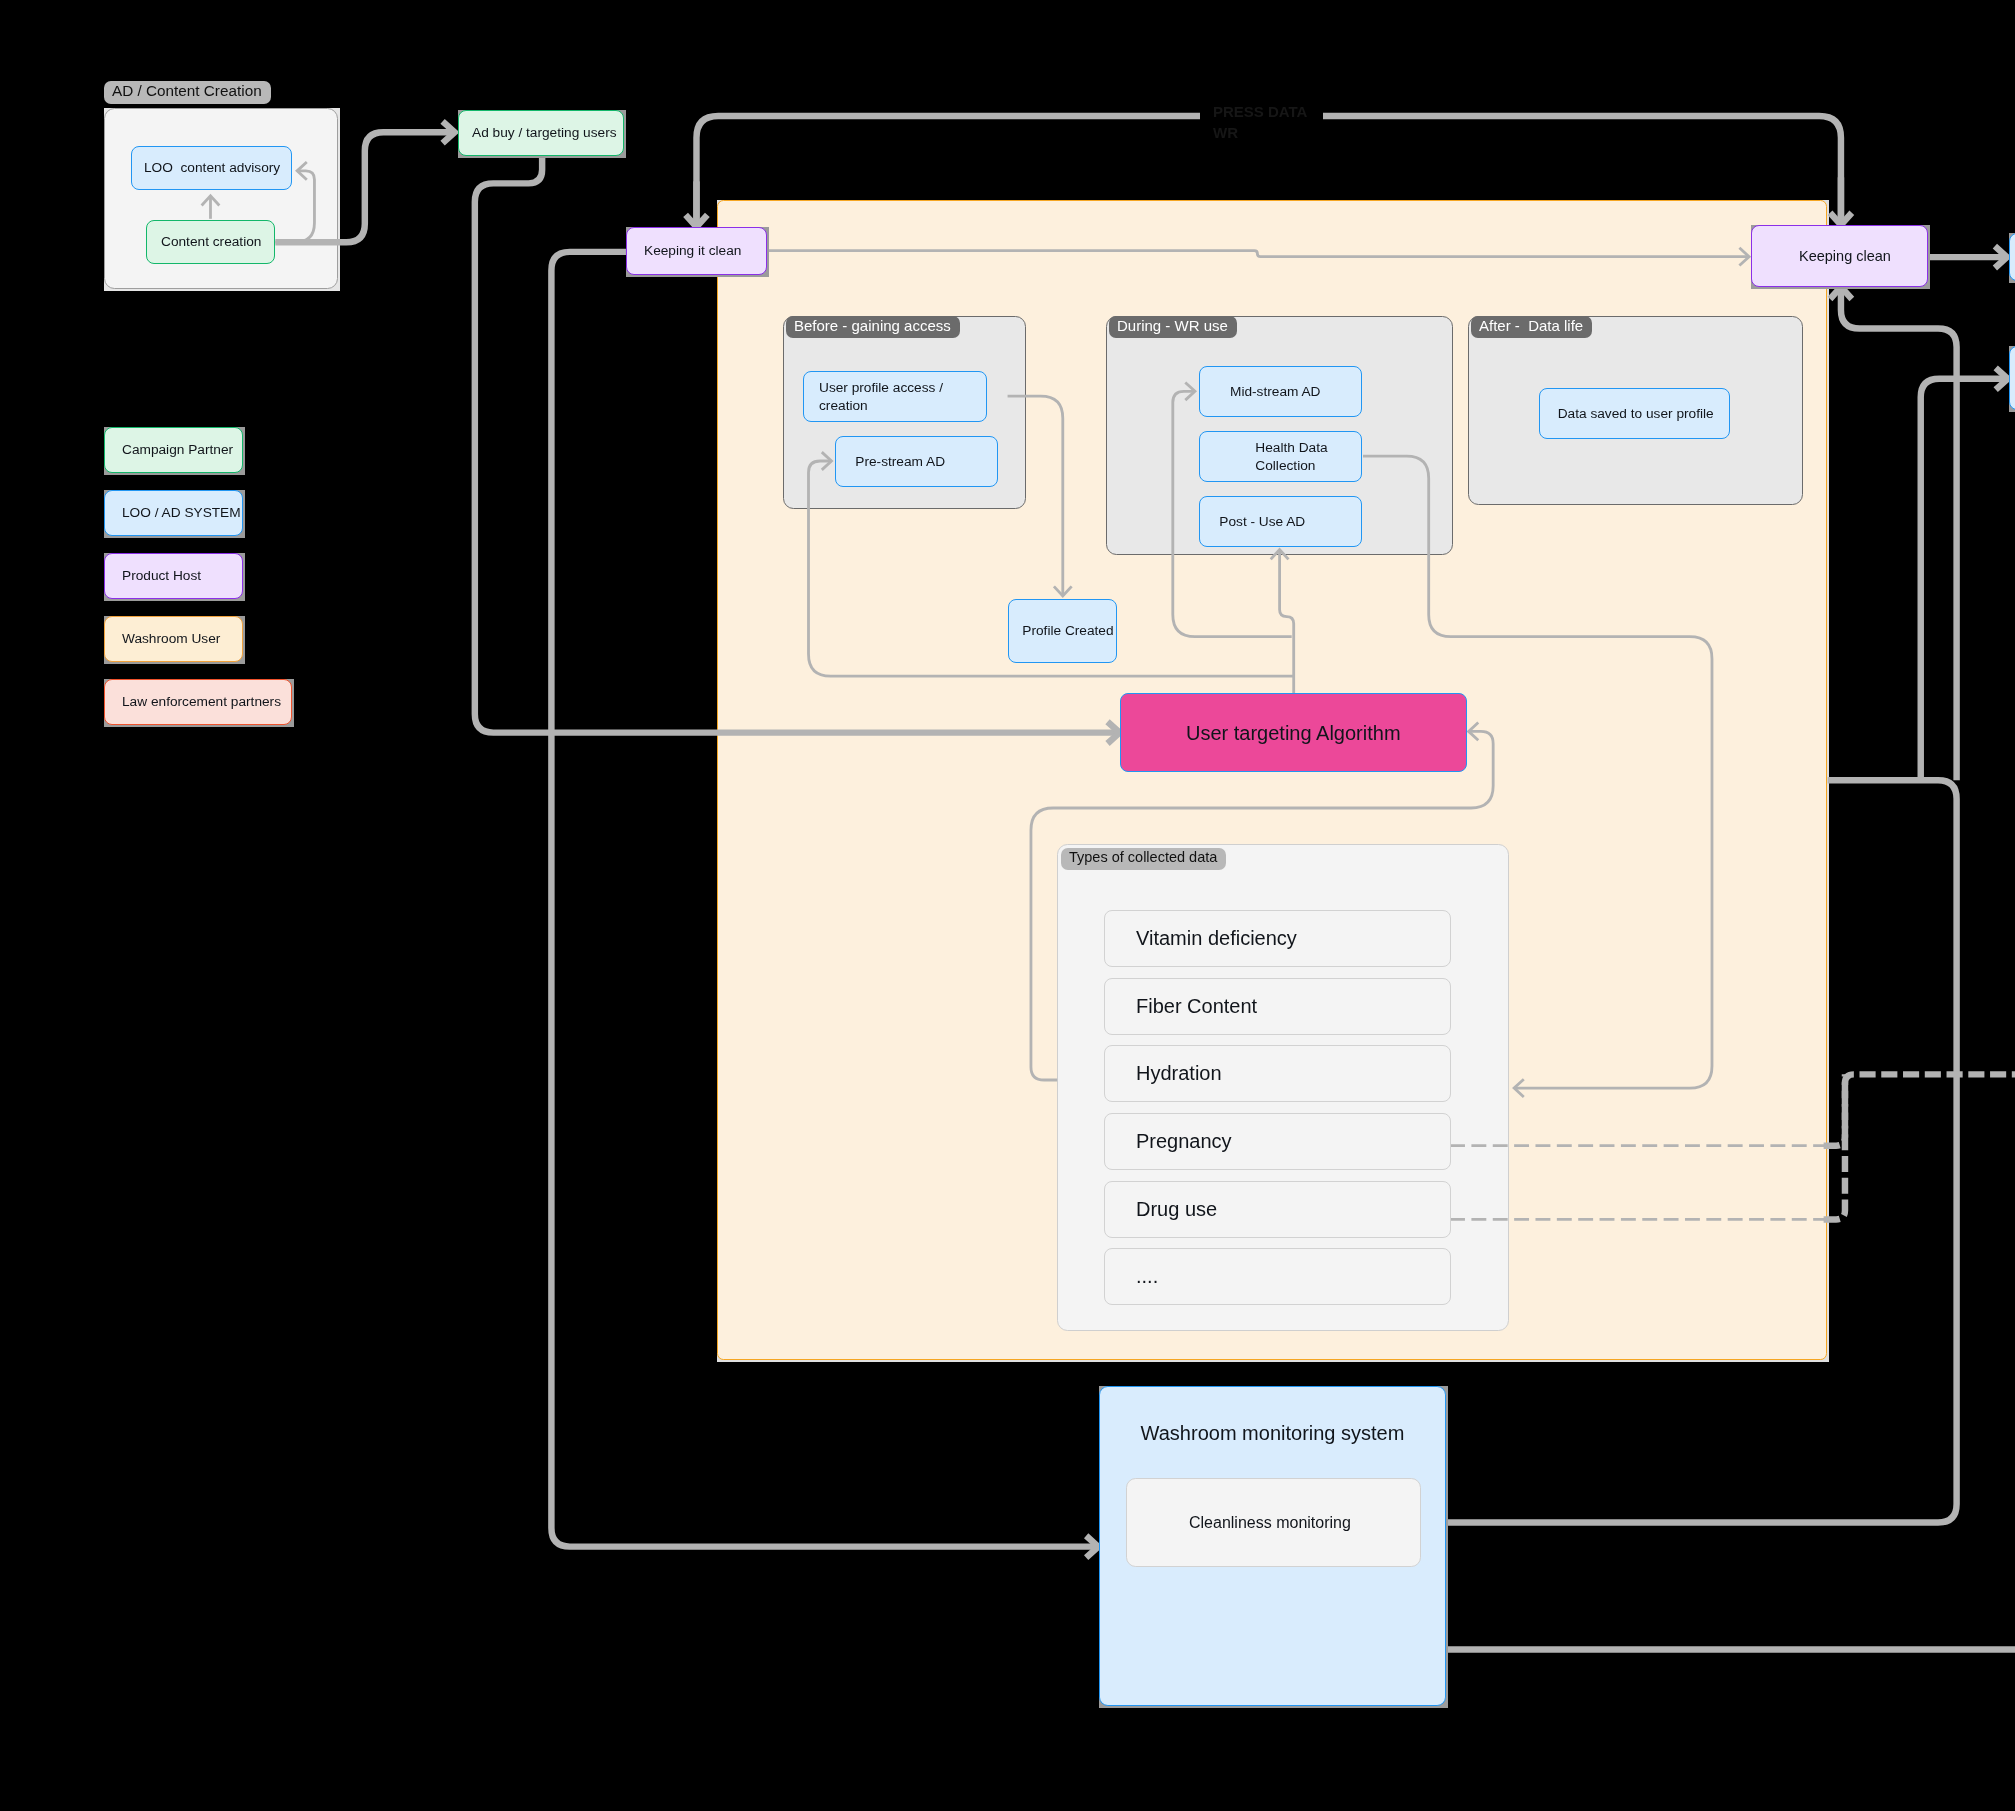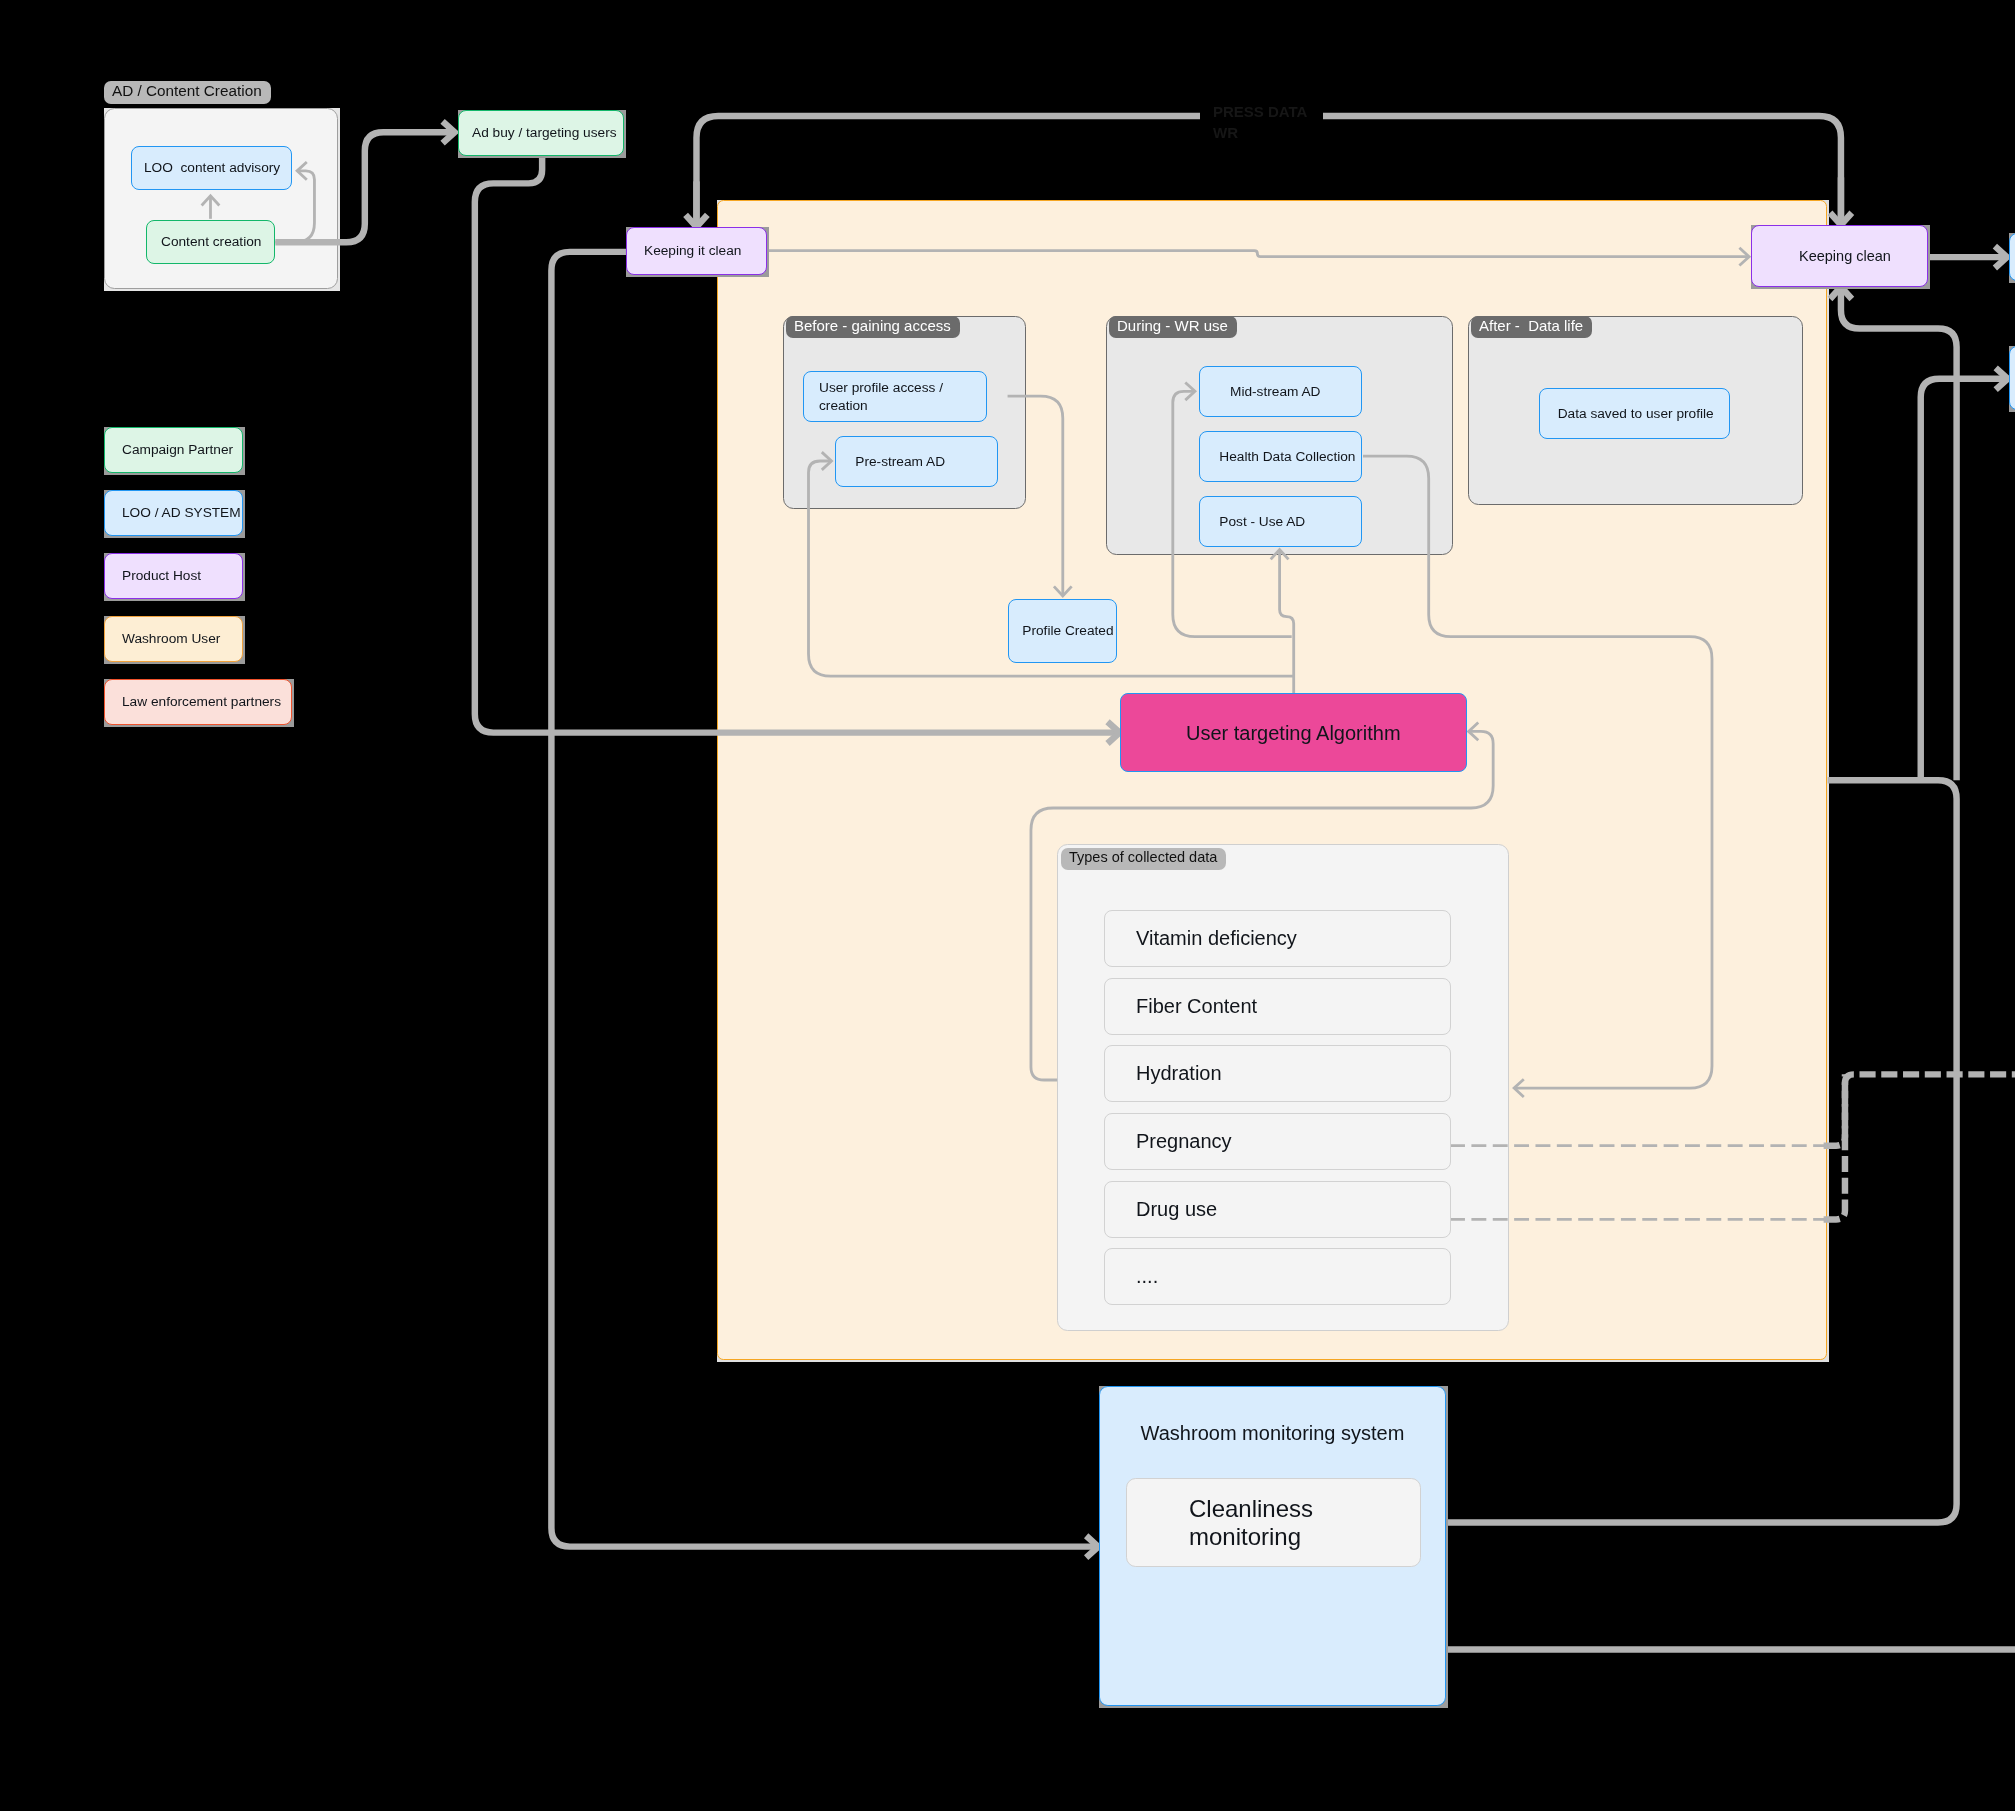--- a/index.html
+++ b/index.html
@@ -101,21 +101,21 @@
     <div class="node sh" id="node-keeping-it-clean" style="left: 626px; top: 227px; width: 141px; height: 48px; background: rgb(239, 224, 254); border-color: rgb(139, 47, 232); font-size: 13.7px; justify-content: flex-start; text-align: left;"><span style="padding-left: 17px;">Keeping it clean</span></div>
     <div class="backrect" style="left: 1751px; top: 225px; width: 179px; height: 64px; z-index: 4;"></div>
     <div class="node sh" id="node-keeping-clean" style="left: 1751px; top: 225px; width: 177px; height: 62px; background: rgb(239, 224, 254); border-color: rgb(139, 47, 232); font-size: 14.5px; justify-content: flex-start; text-align: left;"><span style="padding-left: 47px;">Keeping clean</span></div>
     <div class="backrect" style="left: 2009px; top: 233px; width: 125px; height: 50px; z-index: 4;"></div>
     <div class="node sh" id="node-approval" style="left: 2009px; top: 233px; width: 123px; height: 48px; background: rgb(216, 236, 253); border-color: rgb(33, 150, 243); font-size: 14.5px; justify-content: flex-start; text-align: left;"><span style="padding-left: 17.7px;">Approval</span></div>
     <div class="backrect" style="left: 2009px; top: 346px; width: 189px; height: 66px; z-index: 4;"></div>
     <div class="node sh" id="node-data-collected-to-sell" style="left: 2009px; top: 346px; width: 187px; height: 64px; background: rgb(216, 236, 253); border-color: rgb(33, 150, 243); font-size: 14.5px; justify-content: flex-start; text-align: left; line-height: 1.62;"><span style="padding-left: 16.5px;">Data collected to sell to third party</span></div>
     <div class="node" id="node-user-profile-access-creation" style="left: 803px; top: 371px; width: 184px; height: 51px; background: rgb(216, 236, 253); border-color: rgb(33, 150, 243); font-size: 13.7px; justify-content: flex-start; text-align: left;"><span style="padding-left: 15px;">User profile access / creation</span></div>
     <div class="node" id="node-pre-stream-ad" style="left: 835px; top: 436px; width: 163px; height: 51px; background: rgb(216, 236, 253); border-color: rgb(33, 150, 243); font-size: 13.7px; justify-content: flex-start; text-align: left;"><span style="padding-left: 19.3px;">Pre-stream AD</span></div>
     <div class="node" id="node-mid-stream-ad" style="left: 1199px; top: 366px; width: 163px; height: 51px; background: rgb(216, 236, 253); border-color: rgb(33, 150, 243); font-size: 13.7px; justify-content: flex-start; text-align: left;"><span style="padding-left: 30px;">Mid-stream AD</span></div>
-    <div class="node" id="node-health-data-collection" style="left: 1199px; top: 431px; width: 163px; height: 51px; background: rgb(216, 236, 253); border-color: rgb(33, 150, 243); font-size: 13.7px; justify-content: flex-start; text-align: left;"><span style="padding-left: 19.3px;">Health Data Collection</span></div>
+    <div class="node" id="node-health-data-collection" style="left: 1199px; top: 431px; width: 163px; height: 51px; background: rgb(216, 236, 253); border-color: rgb(33, 150, 243); font-size: 13.7px; justify-content: flex-start; text-align: left;"><span style="padding-left: 19.3px; margin-left: 36px;">Health Data Collection</span></div>
     <div class="node" id="node-post-use-ad" style="left: 1199px; top: 496px; width: 163px; height: 51px; background: rgb(216, 236, 253); border-color: rgb(33, 150, 243); font-size: 13.7px; justify-content: flex-start; text-align: left;"><span style="padding-left: 19.3px;">Post - Use AD</span></div>
     <div class="node" id="node-data-saved-to-user-profile" style="left: 1539px; top: 388px; width: 191px; height: 51px; background: rgb(216, 236, 253); border-color: rgb(33, 150, 243); font-size: 13.7px; justify-content: flex-start; text-align: left;"><span style="padding-left: 17.7px;">Data saved to user profile</span></div>
     <div class="node" id="node-profile-created" style="left: 1008px; top: 599px; width: 109px; height: 64px; background: rgb(216, 236, 253); border-color: rgb(33, 150, 243); font-size: 13.7px; justify-content: flex-start; text-align: left;"><span style="padding-left: 13.3px;">Profile Created</span></div>
     <div class="node" id="node-user-targeting-algorithm" style="left: 1120px; top: 693px; width: 347px; height: 79px; background: #ec4899; border-color: rgb(33, 150, 243); font-size: 20px; justify-content: flex-start; text-align: left;"><span style="padding-left: 65px;">User targeting Algorithm</span></div>
     <div class="backrect" style="left: 104px; top: 427px; width: 141px; height: 48px; z-index: 4;"></div>
     <div class="node sh" id="legend-campaign-partner" style="left: 104px; top: 427px; width: 139px; height: 46px; background: rgb(221, 245, 230); border-color: rgb(18, 183, 106); font-size: 13.7px; justify-content: flex-start; text-align: left;"><span style="padding-left: 17px;">Campaign Partner</span></div>
     <div class="backrect" style="left: 104px; top: 490px; width: 141px; height: 48px; z-index: 4;"></div>
     <div class="node sh" id="legend-loo-ad-system" style="left: 104px; top: 490px; width: 139px; height: 46px; background: rgb(216, 236, 253); border-color: rgb(33, 150, 243); font-size: 13.7px; justify-content: flex-start; text-align: left;"><span style="padding-left: 17px;">LOO / AD SYSTEM</span></div>
     <div class="backrect" style="left: 104px; top: 553px; width: 141px; height: 48px; z-index: 4;"></div>
     <div class="node sh" id="legend-product-host" style="left: 104px; top: 553px; width: 139px; height: 46px; background: rgb(239, 224, 254); border-color: rgb(139, 47, 232); font-size: 13.7px; justify-content: flex-start; text-align: left;"><span style="padding-left: 17px;">Product Host</span></div>
@@ -137,19 +137,19 @@
     </div>
     <div class="ditem" id="data-item-drug-use" style="left: 1104px; top: 1181px; width: 347px; height: 57px; font-size: 20px;">
       <span>Drug use</span>
     </div>
     <div class="ditem" id="data-item-ellipsis" style="left: 1104px; top: 1248px; width: 347px; height: 57px; font-size: 20px;">
       <span>....</span>
     </div>
     <div class="backrect" style="left: 1099px; top: 1386px; width: 349px; height: 322px; z-index: 4;"></div>
     <div class="wsys" id="washroom-monitoring-system" style="left: 1099px; top: 1386px; width: 347px; height: 320px;"></div>
     <div class="wtitle" style="left: 1099px; top: 1422px; width: 347px; font-size: 20px;">Washroom monitoring system</div>
-    <div class="witem" id="washroom-item-cleanliness-monitoring" style="left: 1126px; top: 1478px; width: 295px; height: 89px; font-size: 24px; justify-content: flex-start;">
+    <div class="witem" id="washroom-item-cleanliness-monitoring" style="left: 1126px; top: 1478px; width: 295px; height: 89px; font-size: 16px; justify-content: flex-start;">
       <span style="padding-left: 62px;">Cleanliness monitoring</span>
     </div>
     <div class="darklabel" id="edge-label-dark" style="left: 1200px; top: 101px; font-size: 15px; color: rgb(22, 22, 22); background: rgb(0, 0, 0); padding: 0px 16px 1.6px 13px;">PRESS DATA
 WR</div>
   </div>
 
 
 </body></html>

